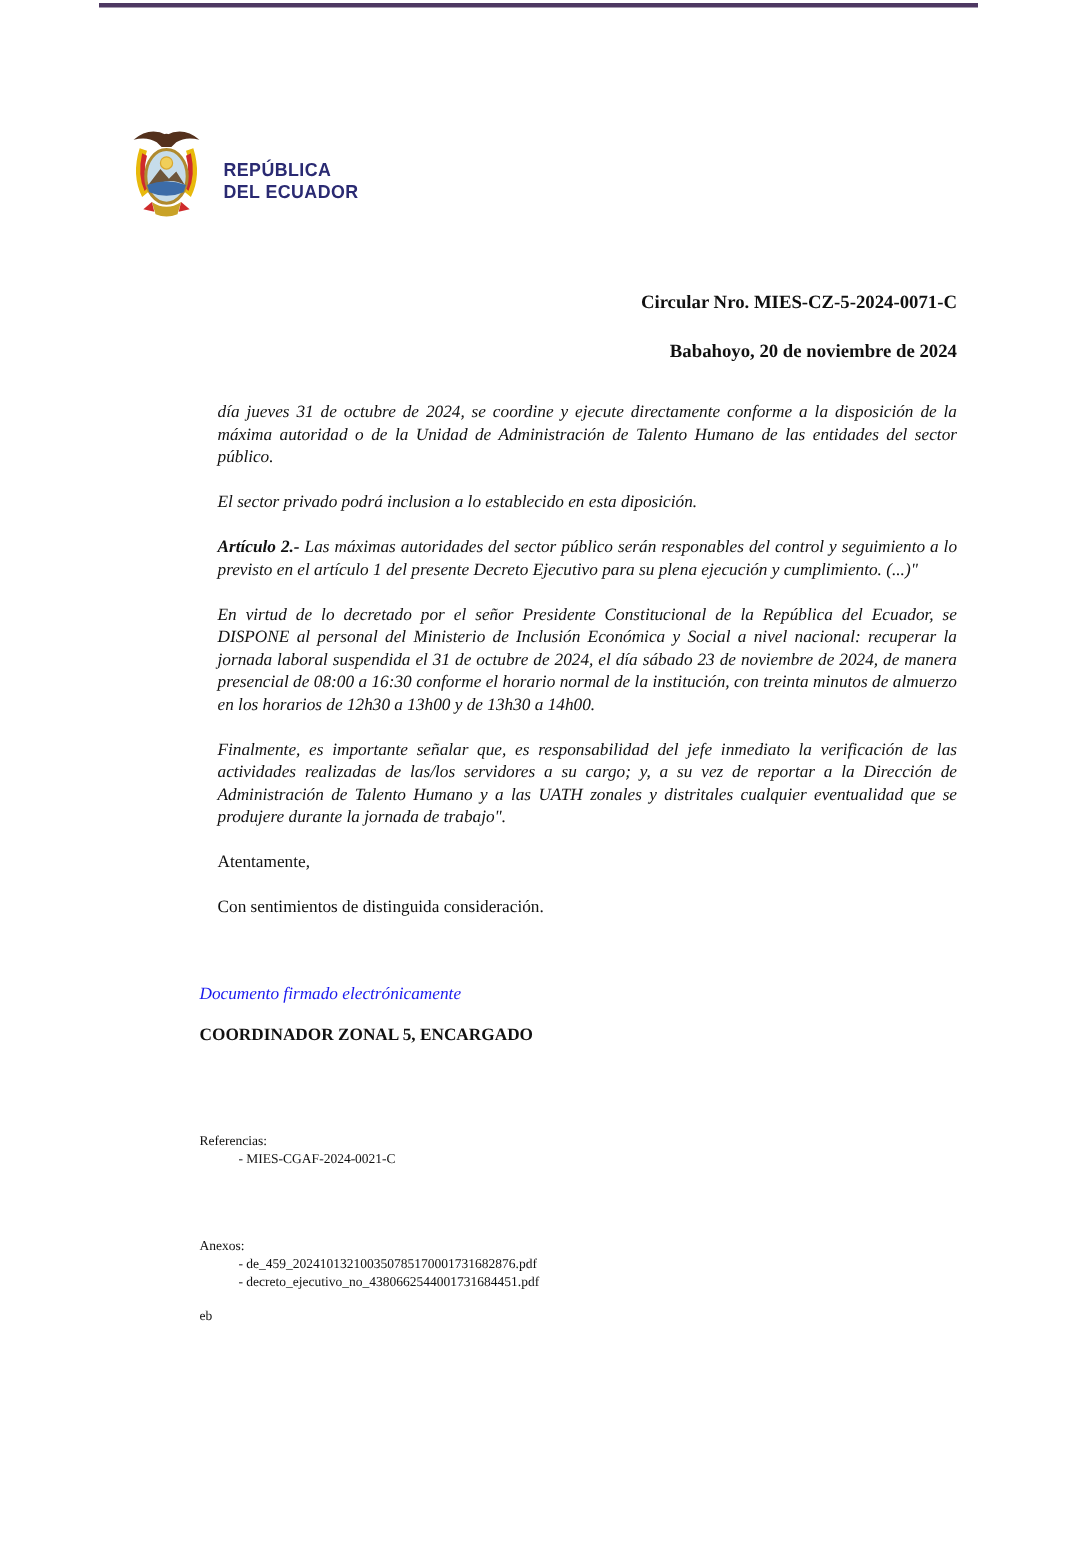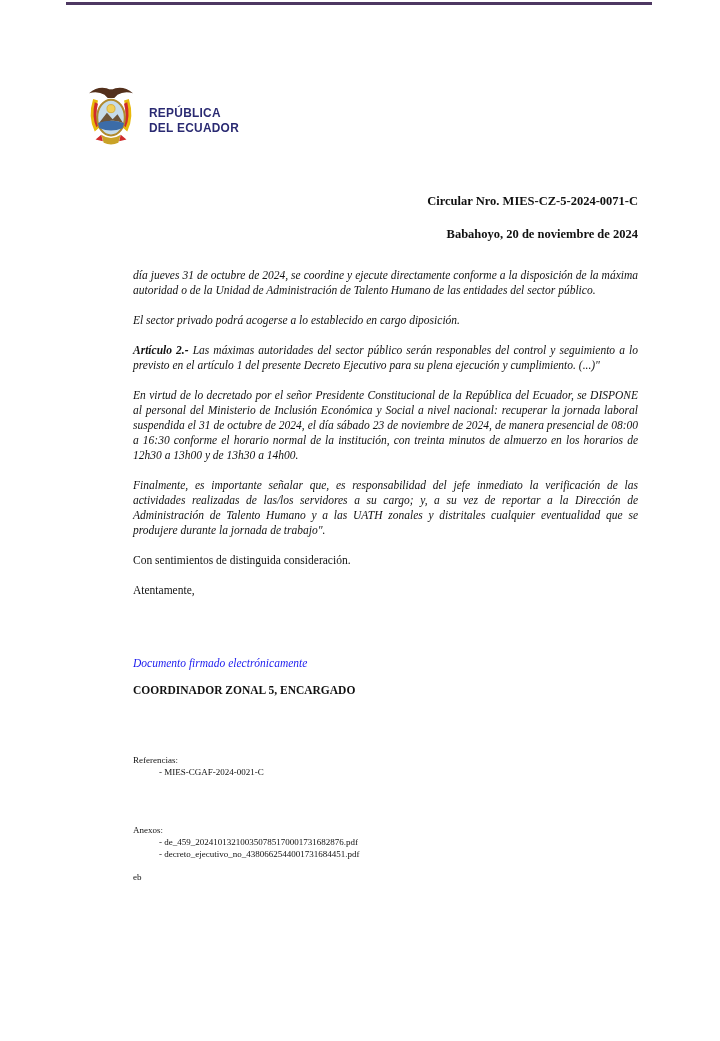--- a/index.html
+++ b/index.html
@@ -16,21 +16,21 @@
             font-size:12.5px;line-height:15px;color:#2a2a72;letter-spacing:.3px;
             transform:scaleX(.95);transform-origin:left top;}
 
   
   .title-block{position:absolute;left:133px;top:194px;width:505px;text-align:right;
                font-weight:bold;font-size:12.5px;}
   .title-block .line2{margin-top:18px;}
 
   
   .body-col{position:absolute;left:133px;top:268px;width:505px;font-size:11.5px;line-height:15px;}
-  .body-col p{margin:0 0 15px 0;text-align:justify;font-family:Liberation Serif, serif;}
+  .body-col p{margin:0 0 15px 12px;text-align:justify;font-family:Liberation Serif, serif;}
   .it{font-style:italic;}
   .lead-bold{font-weight:bold;font-style:italic;}
 
   
   .sig-block{position:absolute;left:133px;top:656px;font-size:11.5px;line-height:14px;}
   .efirma{color:#1a1aee;font-weight:normal;font-style:italic;margin-bottom:13px;}
   .sig-name{margin-bottom:1px;}
   .sig-role{font-weight:bold;}
 
   
@@ -99,26 +99,26 @@
     </div>
   </div>
 
   <div class="title-block">
     <div>Circular Nro. MIES-CZ-5-2024-0071-C</div>
     <div class="line2">Babahoyo, 20 de noviembre de 2024</div>
   </div>
 
   <div class="body-col">
     <p class="it">día jueves 31 de octubre de 2024, se coordine y ejecute directamente conforme a la disposición de la máxima autoridad o de la Unidad de Administración de Talento Humano de las entidades del sector público.</p>
-    <p class="it">El sector privado podrá acogerse a lo establecido en cargo diposición.</p>
+    <p class="it">El sector privado podrá inclusion a lo establecido en esta diposición.</p>
     <p class="it"><span class="lead-bold">Artículo 2.-</span><span> Las máximas autoridades del sector público serán responables del control y seguimiento a lo previsto en el artículo 1 del presente Decreto Ejecutivo para su plena ejecución y cumplimiento. (...)"</span></p>
     <p class="it">En virtud de lo decretado por el señor Presidente Constitucional de la República del Ecuador, se DISPONE al personal del Ministerio de Inclusión Económica y Social a nivel nacional: recuperar la jornada laboral suspendida el 31 de octubre de 2024, el día sábado 23 de noviembre de 2024, de manera presencial de 08:00 a 16:30 conforme el horario normal de la institución, con treinta minutos de almuerzo en los horarios de 12h30 a 13h00 y de 13h30 a 14h00.</p>
     <p class="it">Finalmente, es importante señalar que, es responsabilidad del jefe inmediato la verificación de las actividades realizadas de las/los servidores a su cargo; y, a su vez de reportar a la Dirección de Administración de Talento Humano y a las UATH zonales y distritales cualquier eventualidad que se produjere durante la jornada de trabajo".</p>
+    <p>Atentamente,</p>
     <p>Con sentimientos de distinguida consideración.</p>
-    <p>Atentamente,</p>
   </div>
 
   <div class="sig-block">
     <div class="efirma">Documento firmado electrónicamente</div>
     <div class="sig-role">COORDINADOR ZONAL 5, ENCARGADO</div>
   </div>
 
   <div class="refs">
     <div class="label">Referencias:</div>
     <div class="item">- MIES-CGAF-2024-0021-C</div>

